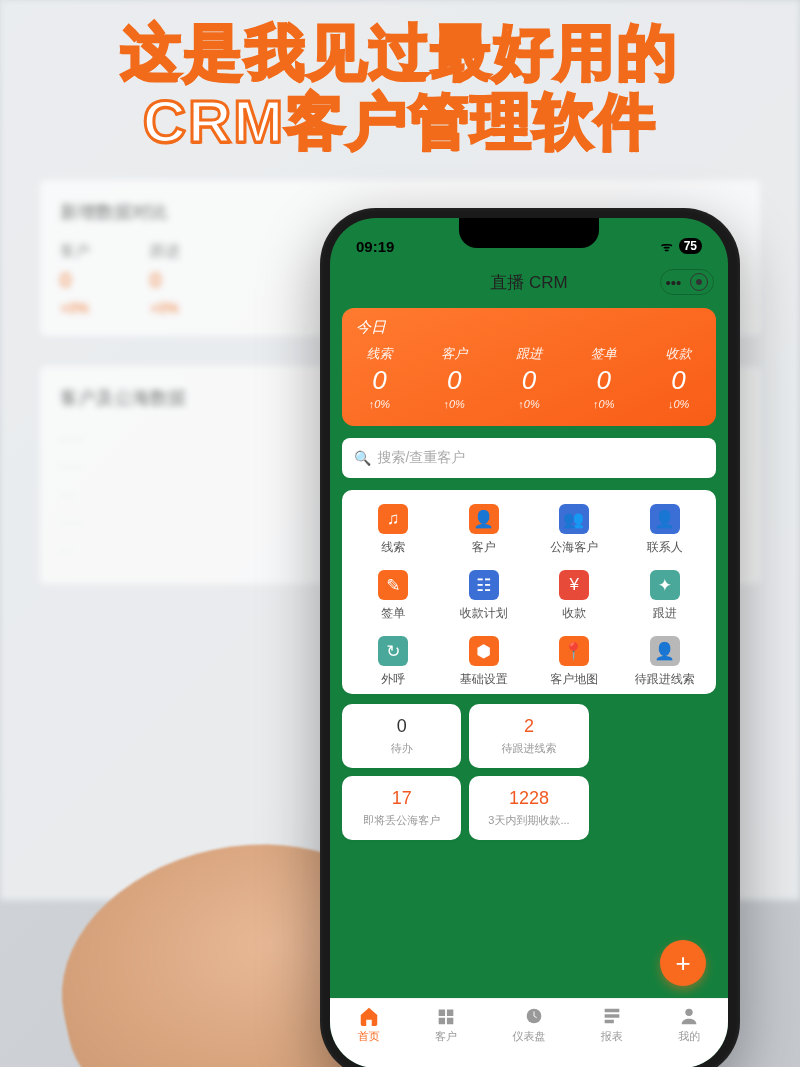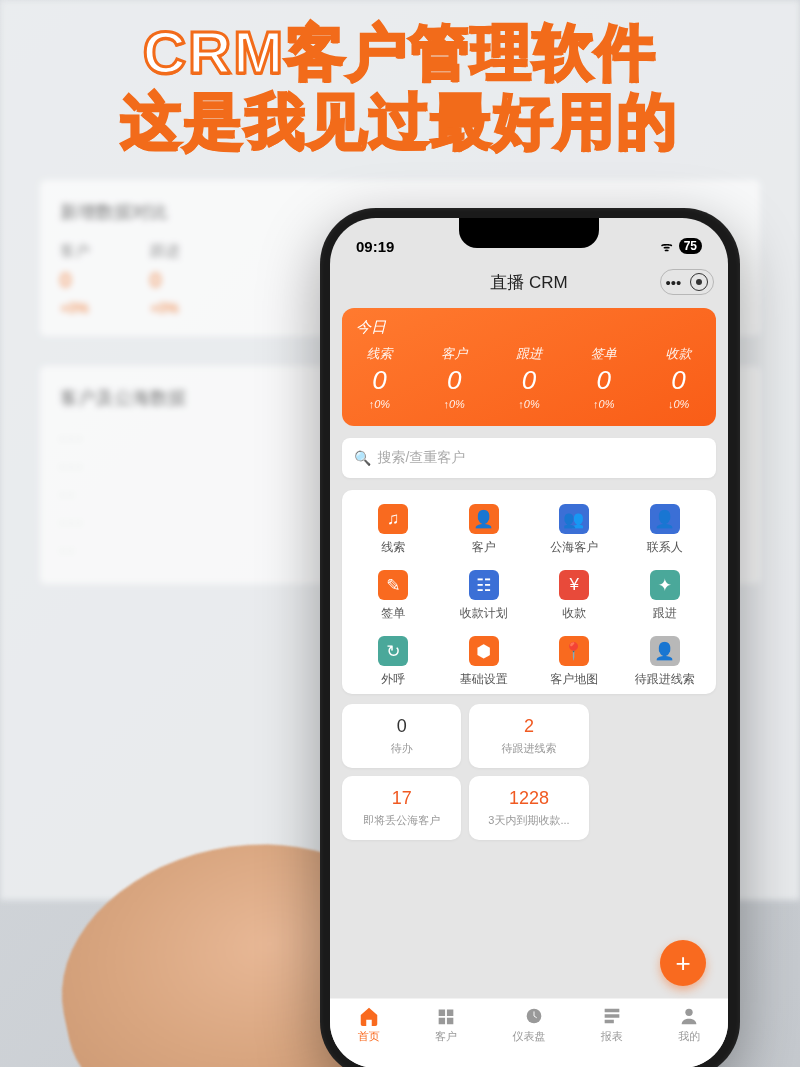--- a/index.html
+++ b/index.html
@@ -26,21 +26,21 @@
 }
 
 .phone {
   position: absolute; left: 320px; top: 208px;
   width: 420px; height: 870px;
   background: #1a1a1a; border-radius: 56px; padding: 10px 12px 10px 10px;
   box-shadow: 0 20px 60px rgba(0,0,0,.35), inset 0 0 6px rgba(255,255,255,.08);
   z-index: 10;
 }
 .screen {
-  width: 100%; height: 100%; background: #e5e5e5;
+  width: 100%; height: 100%; background: #15803d;
   border-radius: 46px; overflow: hidden; position: relative;
   display: flex; flex-direction: column;
 }
 .notch {
   position: absolute; top: 0; left: 50%; transform: translateX(-50%);
   width: 140px; height: 30px; background: #000; border-radius: 0 0 18px 18px; z-index: 3;
 }
 .statusbar {
   height: 46px; display: flex; align-items: center; justify-content: space-between;
   padding: 10px 26px 0; font-size: 15px; font-weight: 600; color: #000;
@@ -123,22 +123,22 @@
         </div>
     </div>
   </div>
   <div class="bg-card">
     <div>客户及公海数据</div>
     <div style="margin-top:14px;color:#aaa;font-size:14px;line-height:2">· · ·<br>· · ·<br>· ·<br>· · ·<br>· ·</div>
   </div>
 </div>
 
 <div class="headline">
+  <div>这是我见过最好用的</div>
   <div>CRM客户管理软件</div>
-  <div>这是我见过最好用的</div>
 </div>
 
 <div class="hand"></div>
 
 <div class="phone">
   <div class="screen">
     <div class="notch"></div>
 
     <div class="statusbar">
       <span>09:19</span>

